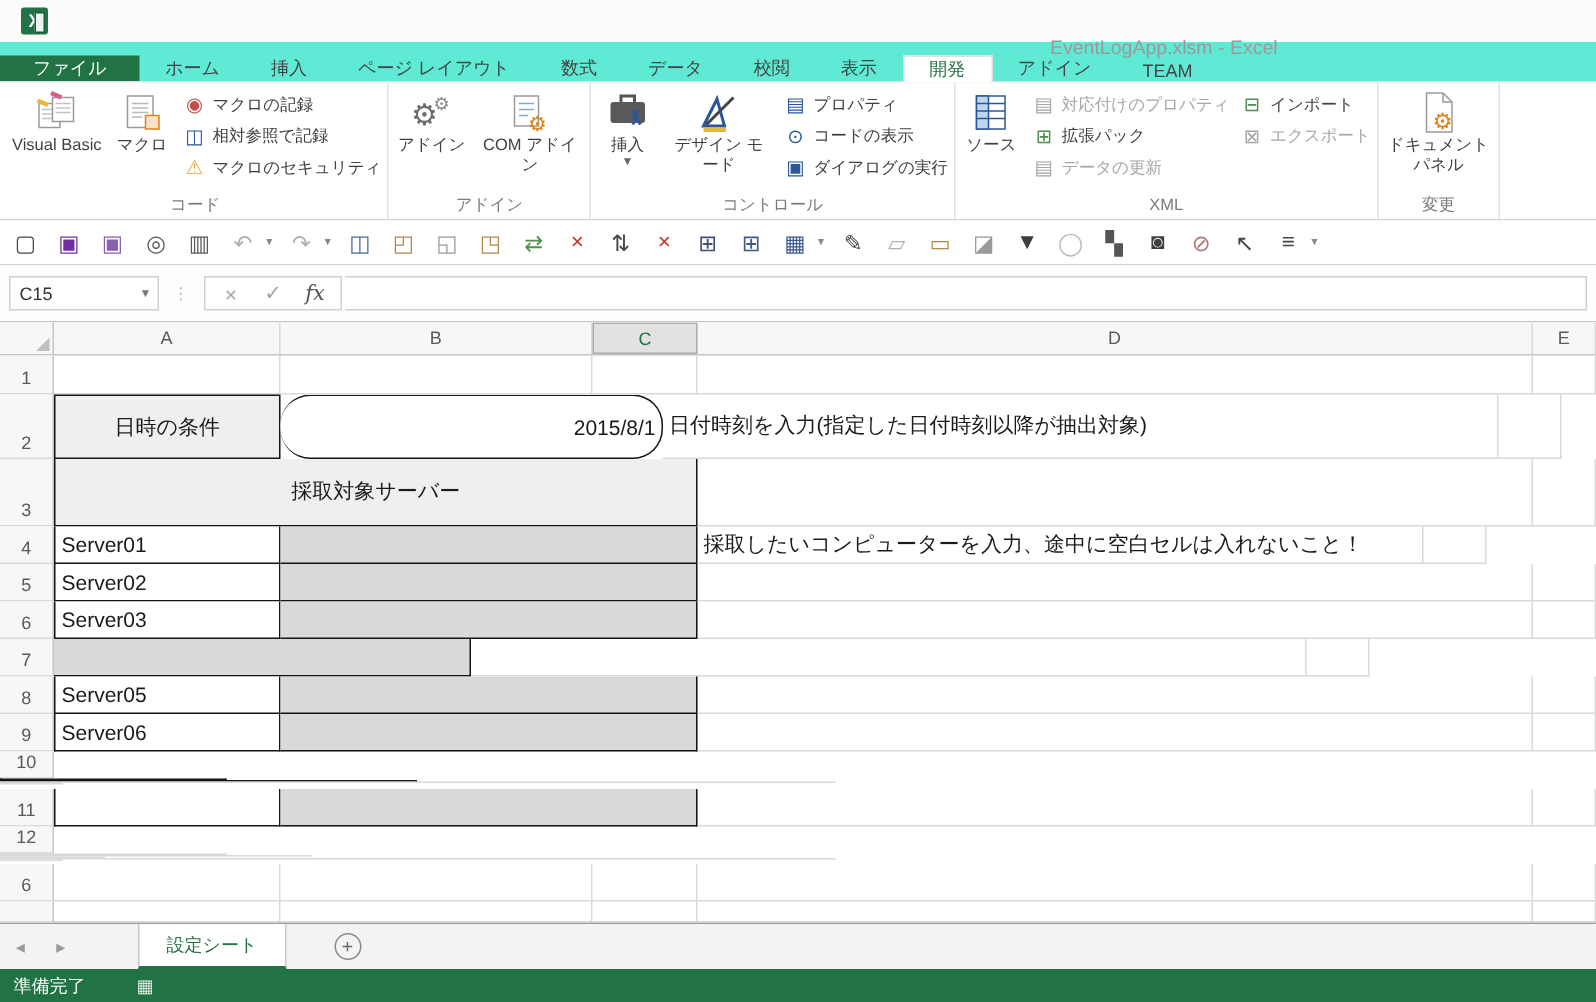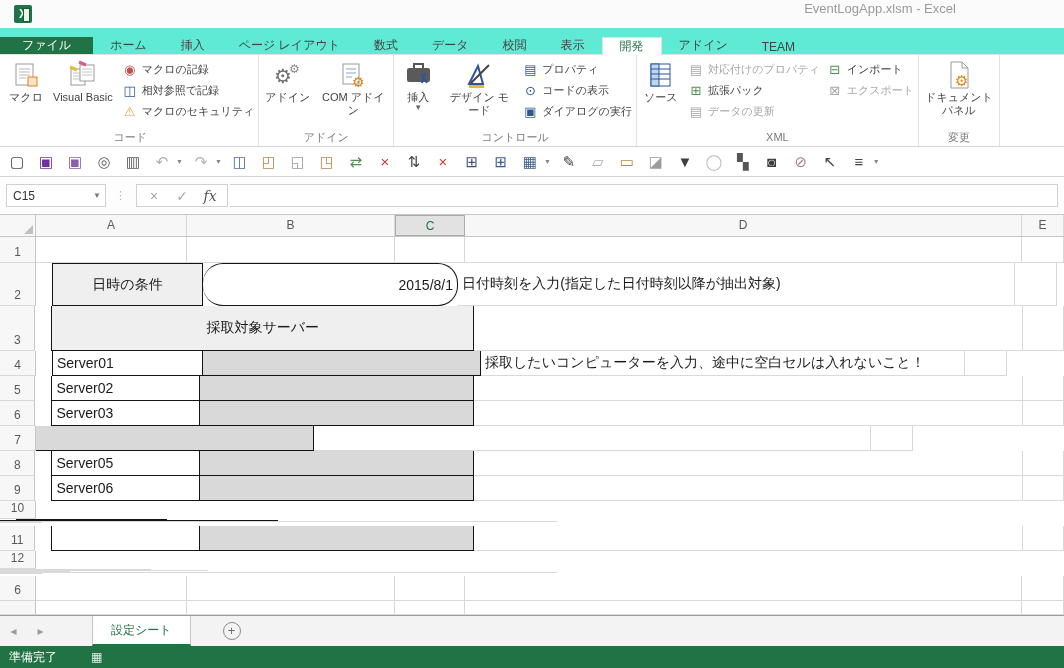--- a/index.html
+++ b/index.html
@@ -9,21 +9,21 @@
     font-family:"Liberation Sans","DejaVu Sans",sans-serif; color:#262626;
     overflow:hidden; user-select:none;
   }
   
   #titlebar { height:28px; background:#fbfbfb; position:relative; }
   #excel-logo { position:absolute; left:14px; top:5px; width:18px; height:18px;
     background:#217346; border-radius:2px; color:#fff; font-weight:bold;
     font-size:12px; text-align:center; line-height:18px; }
   #excel-logo::after{ content:""; position:absolute; right:2px; top:3px; width:5px; height:12px;
     background:#eaf3ee; border:1px solid #1a5c38; }
-  #window-title { position:absolute; left:700px; top:1px; width:360px; text-align:center;
+  #window-title { position:absolute; left:700px; top:24px; width:360px; 
     font-size:13px; color:#9a9a9a; }
   
   #tabrow { height:27px; background:#5eead4; display:flex; align-items:flex-end;
     border-bottom:1px solid #e1e1e1; }
   #filetab { background:#217346; color:#fff; font-size:12px; padding:0 22px;
     display:flex; align-items:center; }
   .tab { font-size:12px; color:#444; padding:0 17px; display:flex; align-items:center; }
   .tab.active { color:#217346; background:#fff; border:1px solid #e1e1e1; border-bottom:none;
     margin-bottom:-1px; }
   
@@ -84,21 +84,21 @@
     border-right:1px solid #d9d9d9; border-bottom:1px solid #d9d9d9; }
   .c-label { background:#efefef; justify-content:center;
     border-right:1px solid #141414; border-bottom:1px solid #141414; }
   .c-value { background:#fff; justify-content:flex-end; padding-right:4px;
     border-right:1px solid #141414; border-bottom:1px solid #141414; }
   .c-input { background:#d9d9d9;
     border-right:1px solid #141414; border-bottom:1px solid #141414; }
   .c-server { background:#fff; justify-content:flex-start; padding-left:4px;
     border-right:1px solid #141414; border-bottom:1px solid #141414; }
   .bt { border-top:1px solid #141414; }
-  .bl { border-left:1px solid #141414;margin-left:16px; }
+  .bl { border-left:1px solid #141414; }
   .c-note { overflow:visible; padding-left:4px; }
   .c-note .ctext { white-space:nowrap; position:relative; z-index:2; }
   
   #sheettabs { height:31px; background:#f3f3f3; border-top:1px solid #9e9e9e;
     display:flex; align-items:stretch; }
   .nav-arrow { width:27px; display:flex; align-items:center; justify-content:center;
     color:#9a9a9a; font-size:12px; }
   #sheettab-active { margin-left:38px; background:#fff; border-left:1px solid #c6c6c6;
     border-right:1px solid #c6c6c6; border-bottom:2px solid #217346;
     display:flex; align-items:center; padding:0 18px; font-size:12px; color:#217346; }
@@ -134,39 +134,39 @@
       <span class="tab">アドイン</span>
       <span class="tab">TEAM</span>
     </div>
 
   <div id="ribbon">
       <div class="rb-group">
         <div class="rb-items">
           <div class="rb-big">
             <div class="rb-bigicon">
               <svg width="30" height="30">
-                <rect x="5" y="4" width="17" height="21" fill="#fff" stroke="#9a9a9a"></rect>
-                <path d="M8 9h11M8 12h11M8 15h11M8 18h7" stroke="#b9b9b9"></path>
-                <rect x="17" y="17" width="9" height="9" fill="#fbe3c8" stroke="#e08214"></rect>
-              </svg>
-            </div>
-            <div class="rb-biglabel">マクロ</div>
-          </div>
-          <div class="rb-big">
-            <div class="rb-bigicon">
-              <svg width="30" height="30">
                 <rect x="3" y="9" width="14" height="16" fill="#fff" stroke="#9a9a9a"></rect>
                 <path d="M5 13h10M5 16h10M5 19h10" stroke="#c4c4c4"></path>
                 <rect x="12" y="5" width="14" height="16" fill="#fff" stroke="#9a9a9a"></rect>
                 <path d="M14 9h10M14 12h10M14 15h10" stroke="#c4c4c4"></path>
                 <path d="M2 7l7 3" stroke="#e6b83c" stroke-width="3"></path>
                 <path d="M11 2l7 3" stroke="#d6608a" stroke-width="3"></path>
               </svg>
             </div>
             <div class="rb-biglabel">Visual Basic</div>
+          </div>
+          <div class="rb-big">
+            <div class="rb-bigicon">
+              <svg width="30" height="30">
+                <rect x="5" y="4" width="17" height="21" fill="#fff" stroke="#9a9a9a"></rect>
+                <path d="M8 9h11M8 12h11M8 15h11M8 18h7" stroke="#b9b9b9"></path>
+                <rect x="17" y="17" width="9" height="9" fill="#fbe3c8" stroke="#e08214"></rect>
+              </svg>
+            </div>
+            <div class="rb-biglabel">マクロ</div>
           </div>
           <div class="rb-smallcol">
             <div class="rb-small">
               <span class="rb-smallicon" style="color: rgb(192, 80, 77);">◉</span>
               <span class="rb-smalllabel">マクロの記録</span>
             </div>
             <div class="rb-small">
               <span class="rb-smallicon" style="color: rgb(43, 87, 154);">◫</span>
               <span class="rb-smalllabel">相対参照で記録</span>
             </div>

